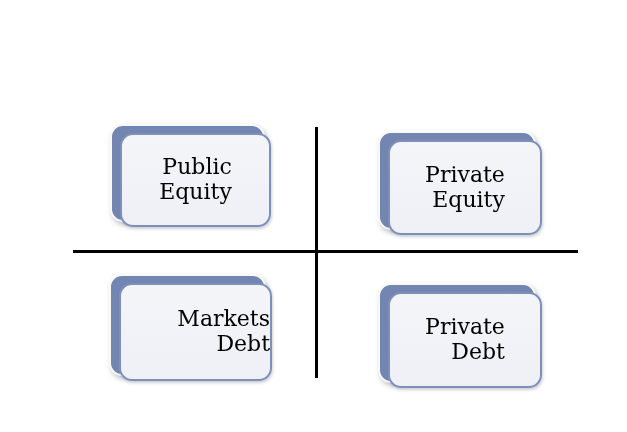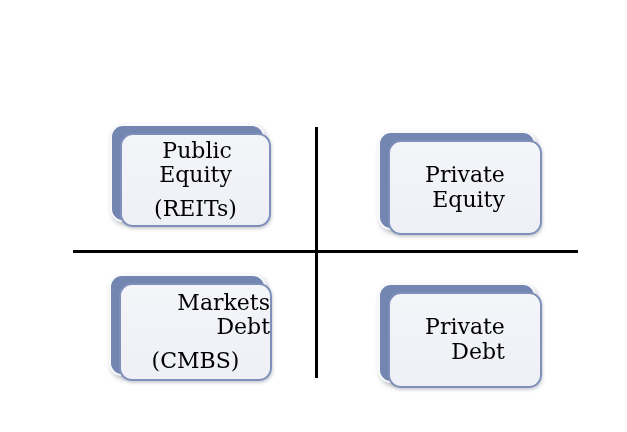--- a/index.html
+++ b/index.html
@@ -103,37 +103,35 @@
 
 
   <div class="v-axis"></div>
   <div class="h-axis"></div>
 
   <div class="qbox q-public-equity">
     <div class="back-layer"></div>
     <div class="front-face">
       <div class="q-name">Public
 Equity</div>
-      <div class="q-detail">(REITs)</div>
     </div>
   </div>
 
   <div class="qbox q-private-equity">
     <div class="back-layer"></div>
     <div class="front-face">
       <div class="q-name">Private
 Equity</div>
     </div>
   </div>
 
   <div class="qbox q-public-debt">
     <div class="back-layer"></div>
     <div class="front-face">
       <div class="q-name">Markets Debt</div>
-      <div class="q-detail">(CMBS)</div>
     </div>
   </div>
 
   <div class="qbox q-private-debt">
     <div class="back-layer"></div>
     <div class="front-face">
       <div class="q-name">Private
 Debt</div>
     </div>
   </div>

